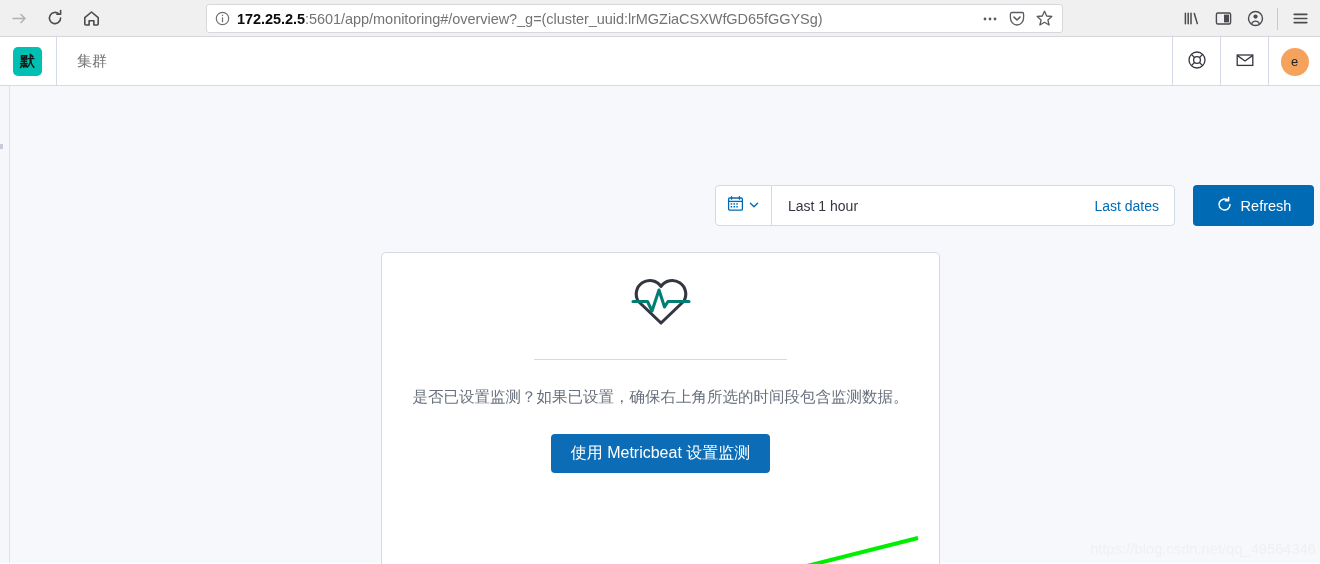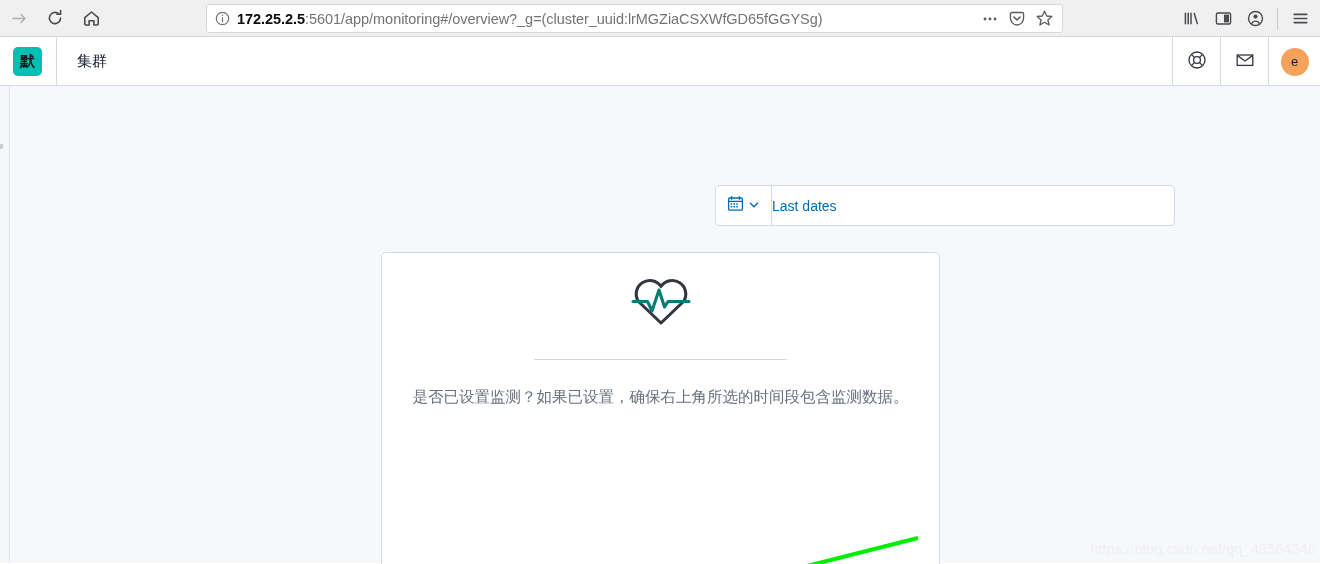--- a/index.html
+++ b/index.html
@@ -128,21 +128,21 @@
   }
   .kbn-divider {
     width: 1px;
     height: 49px;
     background: #d3dae6;
     margin-left: 14px;
   }
   .kbn-breadcrumb {
     margin-left: 20px;
     font-size: 15px;
-    color: #0f172a;
+    color: #737373;
   }
   .kbn-header-right {
     position: absolute;
     right: 0;
     top: 0;
     height: 49px;
     display: flex;
     align-items: center;
   }
   .kbn-hr-item {
@@ -483,38 +483,49 @@
               <rect x="9.3" y="11" width="1.5" height="1.5"></rect>
             </g>
           </svg>
       </span>
       <span>
         <svg width="12" height="12" viewBox="0 0 12 12">
             <path d="m2.4 4.2 3.6 3.6 3.6-3.6" fill="none" stroke="#006bb4" stroke-width="1.4" stroke-linecap="round" stroke-linejoin="round"></path>
           </svg>
       </span>
     </div>
+    <div class="tb-value">Last 1 hour</div>
     <div class="tb-show-dates">Last dates</div>
   </div>
 
+  <div class="refresh-btn">
+    <span>
+      <svg width="17" height="17" viewBox="0 0 17 17">
+          <path d="M14 8.5a5.5 5.5 0 1 1-2.1-4.3" fill="none" stroke="#ffffff" stroke-width="1.5" stroke-linecap="round"></path>
+          <path d="M12.6 1.4v3.3H9.3" fill="none" stroke="#ffffff" stroke-width="1.5" stroke-linecap="round" stroke-linejoin="round"></path>
+        </svg>
+    </span>
+    <span>Refresh</span>
+  </div>
 
   <div class="card">
 
     <div class="card-icon">
       <svg width="64" height="56" viewBox="0 0 64 56">
         <path d="M32 52 9.5 30.5A13.2 13.2 0 0 1 32 15.5 13.2 13.2 0 0 1 54.5 30.5z" fill="none" stroke="#343741" stroke-width="3.1" stroke-linejoin="round"></path>
         <path d="M4 30.5h14.5l4.5 9.5 7-21 5.5 17 3.5-5.5H60" fill="none" stroke="#017d73" stroke-width="3.1" stroke-linecap="round" stroke-linejoin="round"></path>
       </svg>
     </div>
 
 
     <div class="hr hr-top"></div>
 
     <div class="card-desc">是否已设置监测？如果已设置，确保右上角所选的时间段包含监测数据。</div>
 
+    <div class="metricbeat-btn">使用 Metricbeat 设置监测</div>
 
   </div>
 
   <div class="arrow-anno">
     <svg width="180" height="65" viewBox="0 0 180 65">
       <path d="M163 12 28 46" fill="none" stroke="#00ef00" stroke-width="4"></path>
       <path d="M12 50.5 38 39.5 36 53z" fill="#00ef00"></path>
     </svg>
   </div>
 

